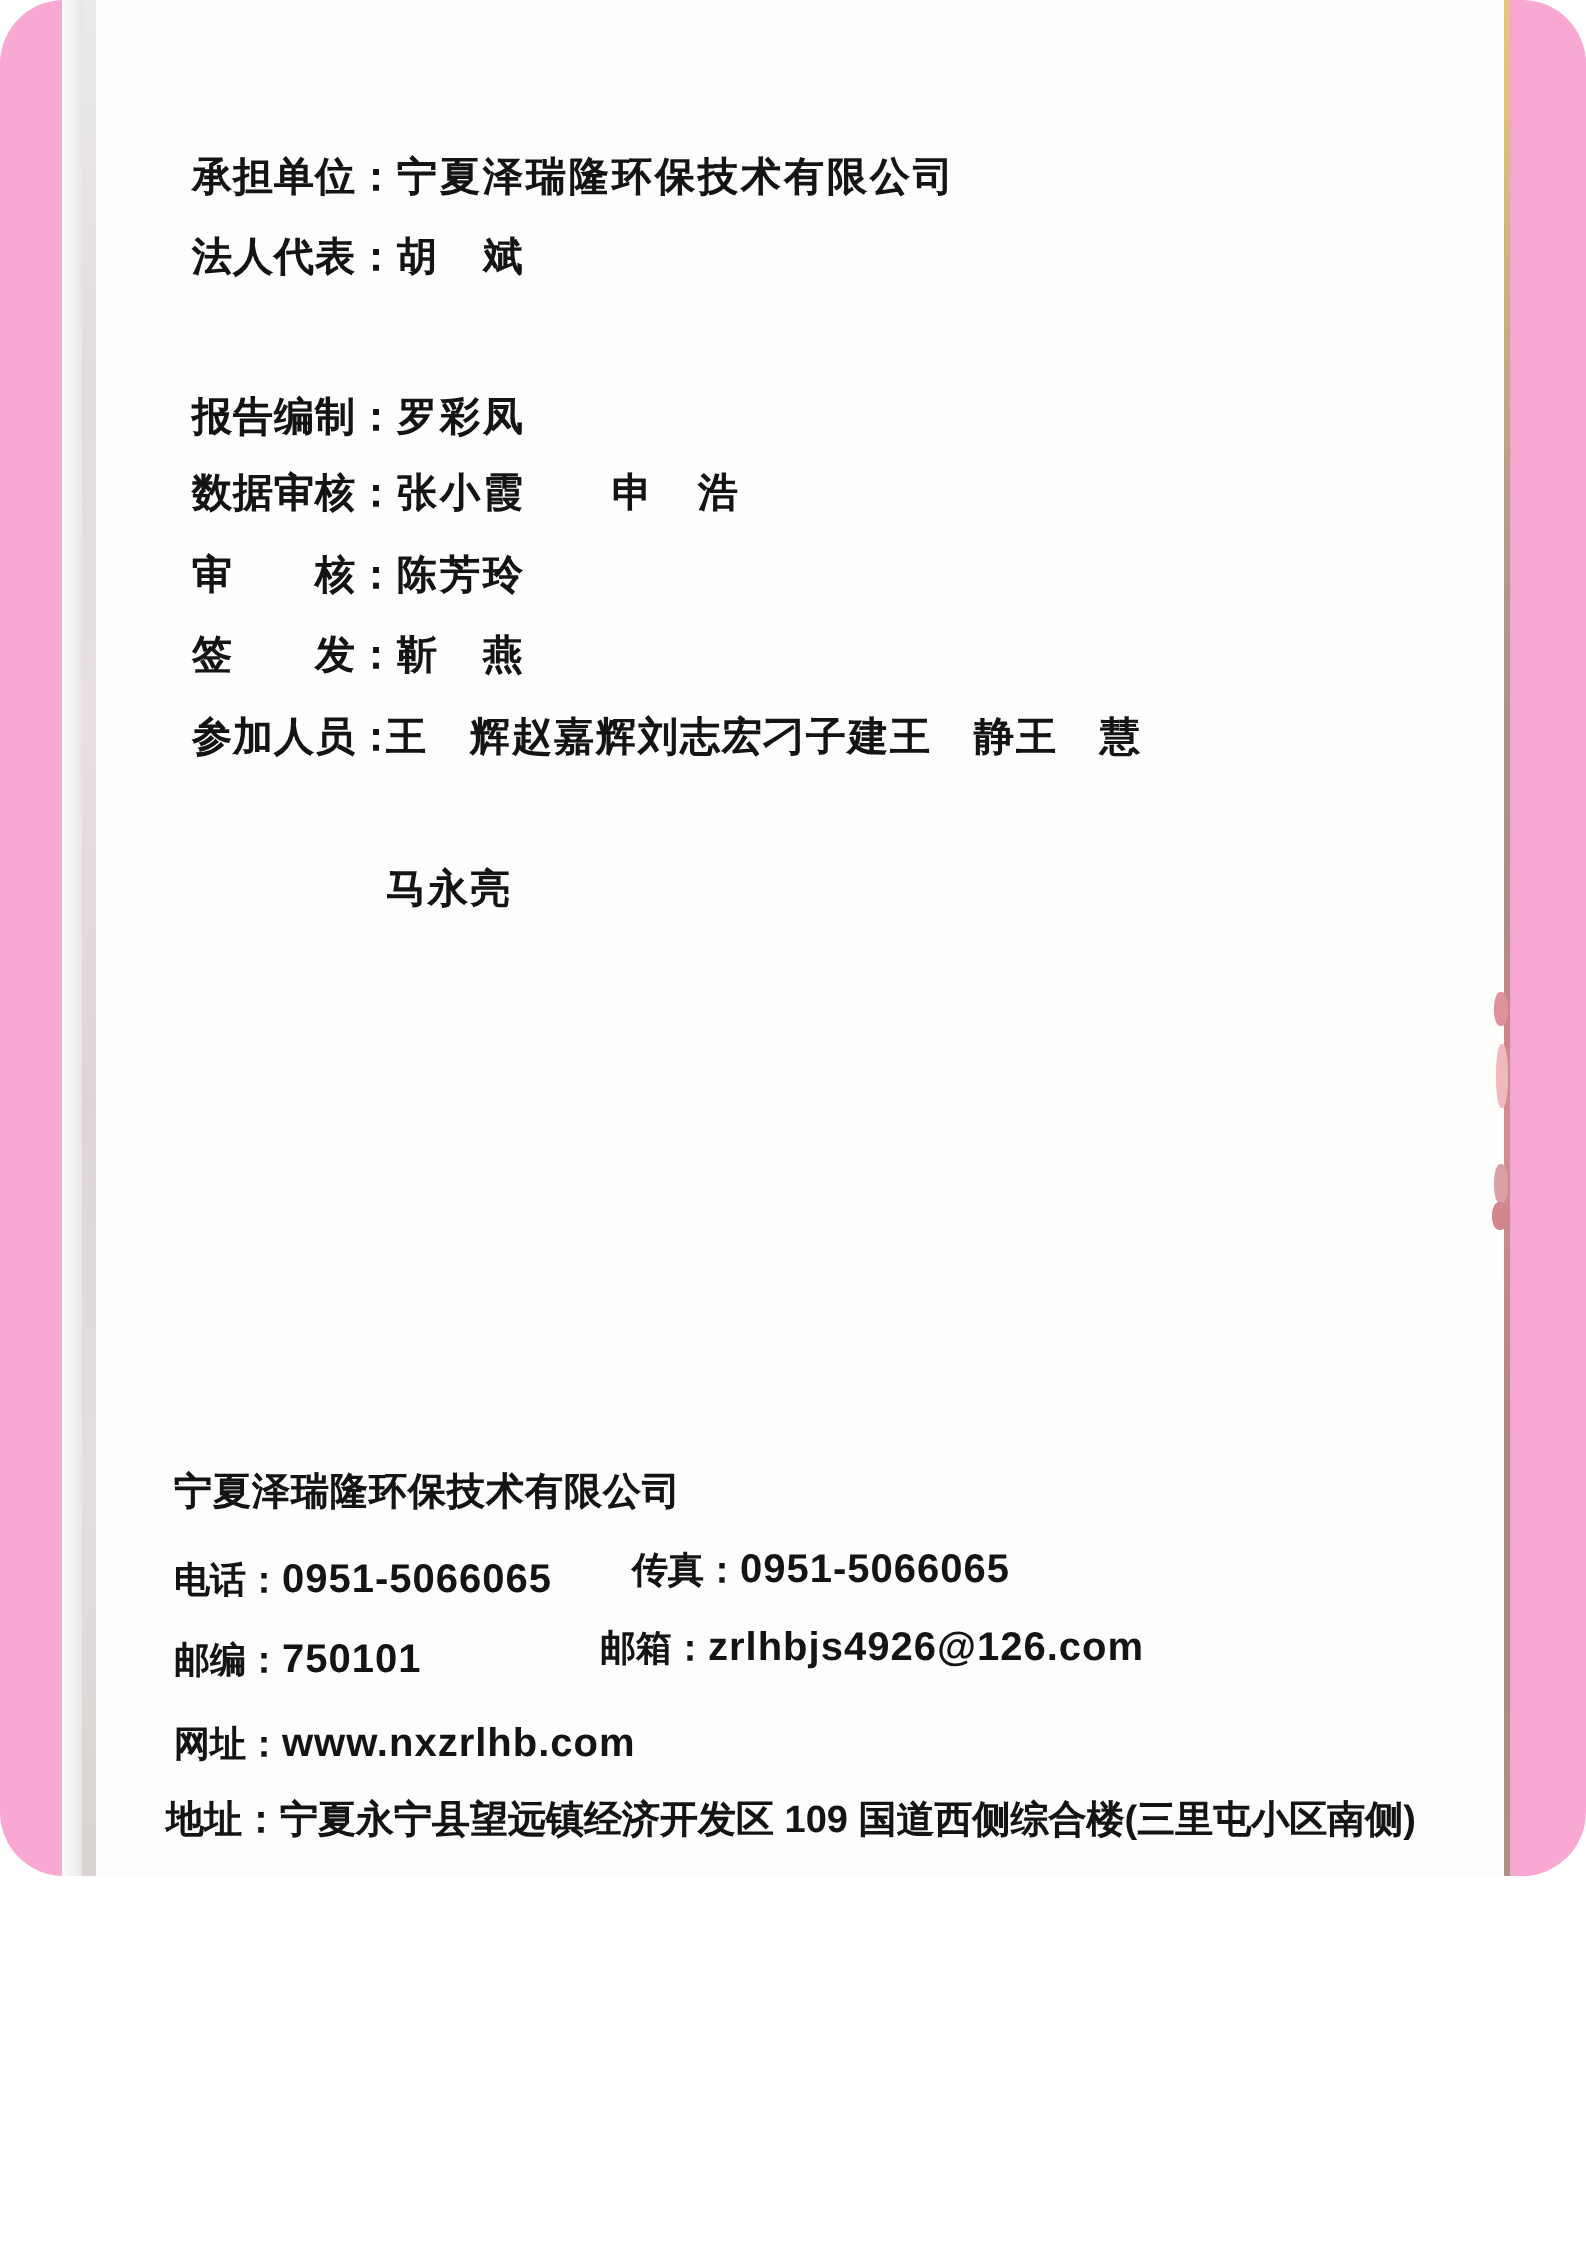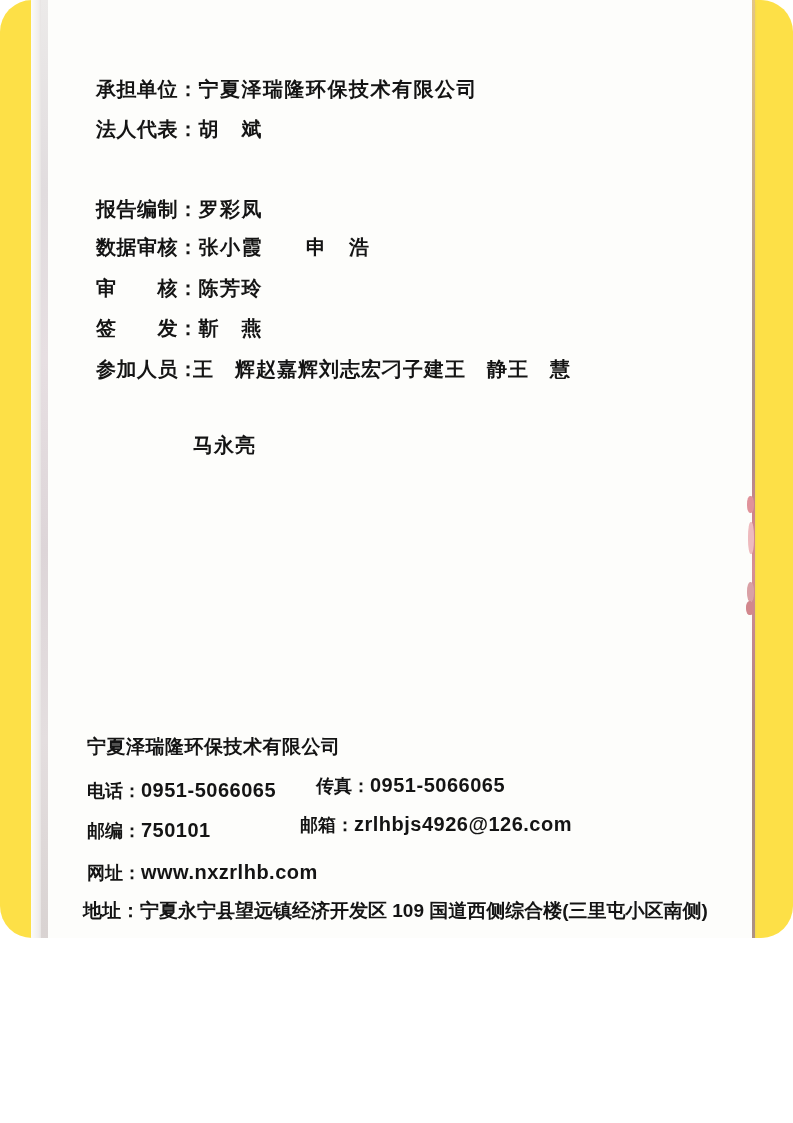--- a/index.html
+++ b/index.html
@@ -1,17 +1,17 @@
 <!DOCTYPE html>
 <html><head>
 <meta charset="utf-8">
 <style>
   html,body{margin:0;padding:0;background:#ffffff;}
   .stage{
-    position:relative;width:793px;height:938px;background:#fde047;overflow:hidden;
+    position:relative;width:793px;height:938px;background:#f9a8d4;overflow:hidden;
     font-family:"Liberation Sans",sans-serif;color:#161616;border-radius:32px;
   }
   .paper{
     position:absolute;left:47px;top:0;width:707px;height:1058px;
     background:#fdfdfb;
     border-bottom:1px solid #d6d2cc;
     box-shadow:0 2px 3px rgba(170,165,158,0.55);
   }
   .scan-left-edge{
     position:absolute;left:31px;top:0;width:17px;height:1058px;

